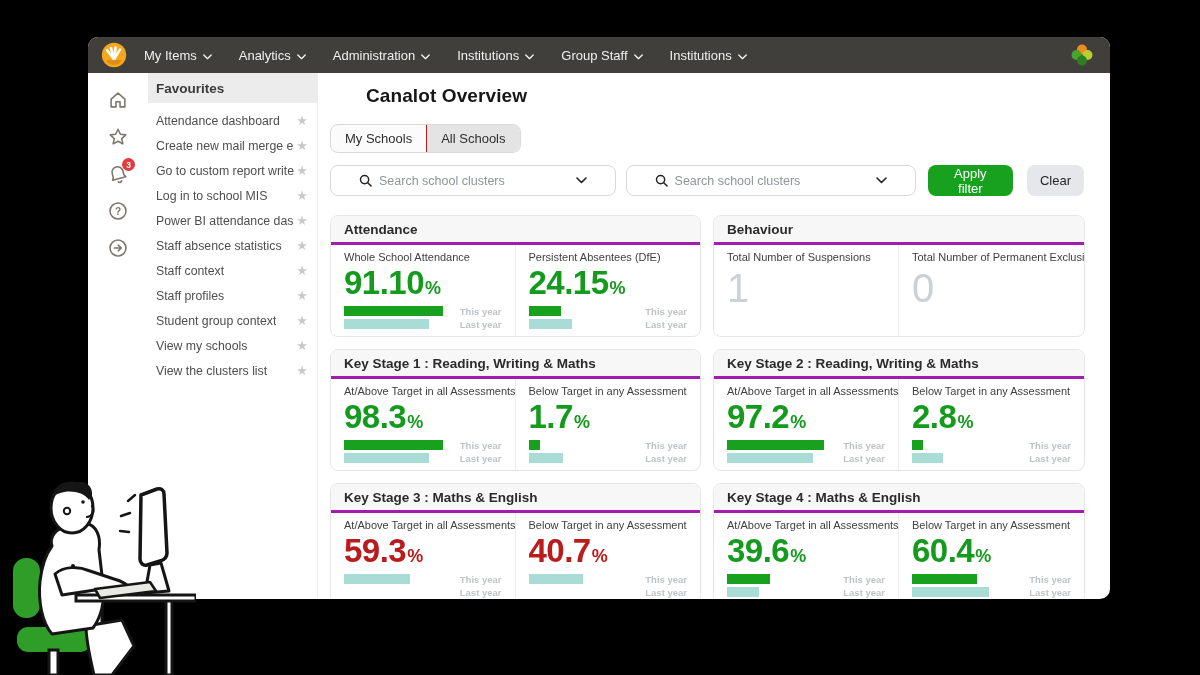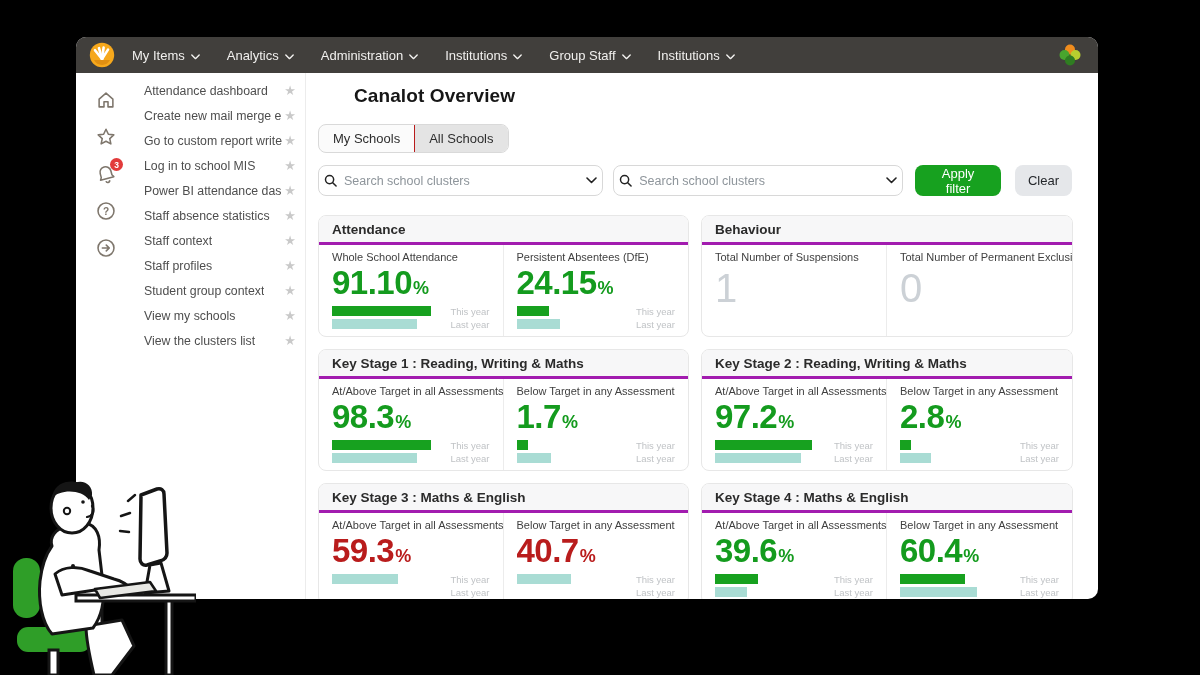--- a/index.html
+++ b/index.html
@@ -1,19 +1,19 @@
 <!DOCTYPE html>
 <html><head>
 <meta charset="utf-8">
 <style>
   * { margin:0; padding:0; box-sizing:border-box; }
   html,body { width:1200px; height:675px; background:#000; font-family:"Liberation Sans", sans-serif; overflow:hidden; }
   .canvas { position:relative; width:1200px; height:675px; background:#000; }
 
-  .window { position:absolute; left:76px; top:37px; width:1022px; height:562px;
+  .window { position:absolute; left:88px; top:37px; width:1022px; height:562px;
             background:#fff; border-radius:10px; overflow:hidden; display:flex; flex-direction:column;
             box-shadow:0 22px 45px rgba(0,0,0,.65); z-index:1; }
 
   
   .nav { flex:0 0 36px; background:#413f3c; display:flex; align-items:center; padding:0 16px 0 13px; }
   .logo { width:26px; height:26px; margin-right:17px; flex:0 0 auto; cursor:pointer; }
   .nav-items { display:flex; gap:27px; }
   .nav-item { display:flex; align-items:center; gap:6px; color:#f1f0ee; font-size:13px; font-weight:500; cursor:pointer; white-space:nowrap; }
   .nav-item svg { width:9px; height:6px; }
   .nav-right { margin-left:auto; width:24px; height:24px; cursor:pointer; }
@@ -40,21 +40,21 @@
   
   .main { flex:1; min-width:0; padding:10px 26px 0 12px; }
   .page-title { font-size:19px; font-weight:600; color:#161616; margin-top:2px; letter-spacing:.1px;margin-left:36px; }
 
   .tabs { margin-top:17px; display:inline-flex; border:1px solid #d9d9d9; border-radius:8px; overflow:hidden; background:#fbfbfb; }
   .tab { height:27px; display:flex; align-items:center; padding:0 14px; font-size:13px; color:#2e2e2e; cursor:pointer; }
   .tab.inactive { background:#e4e4e4; border-left:1px solid #b91c1c; }
 
   .filters { margin-top:12px; display:flex; align-items:center; }
   .select { height:31px; border:1px solid #d8d8d8; border-radius:8px; background:#fff; display:flex; align-items:center;
-            padding:0 5px; cursor:pointer; }
+            padding:0 28px; cursor:pointer; }
   .select .ph { flex:1; font-size:12.5px; color:#8e959b; margin-left:7px; }
   .sel-1 { width:300px; }
   .sel-2 { width:305px; margin-left:10px; }
   .btn { height:31px; border:none; border-radius:8px; font-size:13px; cursor:pointer; font-family:inherit; }
   .btn-apply { margin-left:12px; padding:0 14px; background:#17a11f; color:#fff; font-weight:500; }
   .btn-clear { margin-left:14px; padding:0 13px; background:#e5e7ea; color:#24272b; }
 
   
   .cards { margin-top:19px; display:grid; grid-template-columns:371px 372px; gap:12px; }
   .card { height:122px; border:1px solid #e7e7e7; border-radius:8px; background:#fff; overflow:hidden; }
@@ -62,21 +62,21 @@
             padding:0 13px; font-size:13.5px; font-weight:600; color:#2b2b2b; }
   .card-b { display:grid; grid-template-columns:1fr 1fr; height:92px; }
   .metric { padding:6px 13px 0 13px; min-width:0; }
   .metric.first { border-right:1px solid #ececec; }
   .m-label { font-size:11px; color:#3f3f3f; white-space:nowrap; }
   .m-value { margin-top:2px; font-size:33px; font-weight:600; letter-spacing:-.5px; line-height:1.08; }
   .m-value .unit { font-size:18px; margin-left:1px; }
   .m-value.green { color:#149b1e; }
   .m-value.muted { color:#b91c1c; }
   .m-value.big { font-size:40px; font-weight:400; color:#ccd1d6; margin-top:4px; letter-spacing:0; }
-  .bars { margin-top:4px; }
+  .bars { margin-top:4px;font-weight:bold; }
   .bar-row { display:flex; align-items:center; height:13px; }
   .bar-track { flex:1; height:10px; }
   .bar { height:10px; }
   .bar.green { background:#17a11f; }
   .bar.teal  { background:#a9dcd4; }
   .bar-label { width:50px; text-align:right; font-size:9.5px; color:#c0c3c6; }
 
   .illustration { position:absolute; left:0; top:478px; width:196px; height:197px; z-index:2; pointer-events:none; }
 </style>
 </head>
@@ -175,20 +175,21 @@
           </div>
           <div class="rail-btn">
             <svg viewBox="0 0 24 24">
               <circle cx="12" cy="12" r="8.7" fill="none" stroke="currentColor" stroke-width="1.7"></circle>
               <path d="M8 12 H15 M12.3 8.8 L15.6 12 L12.3 15.2" fill="none" stroke="currentColor" stroke-width="1.7" stroke-linecap="round" stroke-linejoin="round"></path>
             </svg>
           </div>
         </aside>
 
       <aside class="sidebar">
+        <div class="sidebar-header">Favourites</div>
         <div class="fav-list" id="fav-list">
             <div class="fav-item">
               <span class="label">Attendance dashboard</span>
               <span class="fav-star">★</span>
             </div>
             <div class="fav-item">
               <span class="label">Create new mail merge email</span>
               <span class="fav-star">★</span>
             </div>
             <div class="fav-item">

